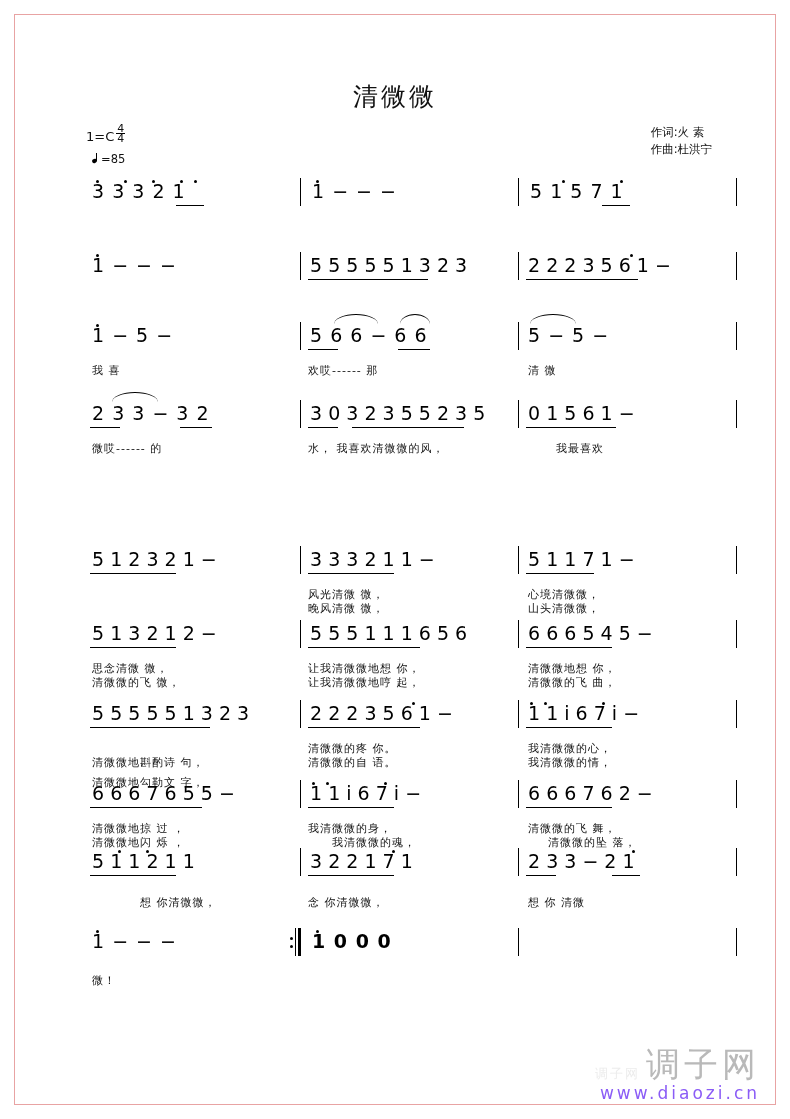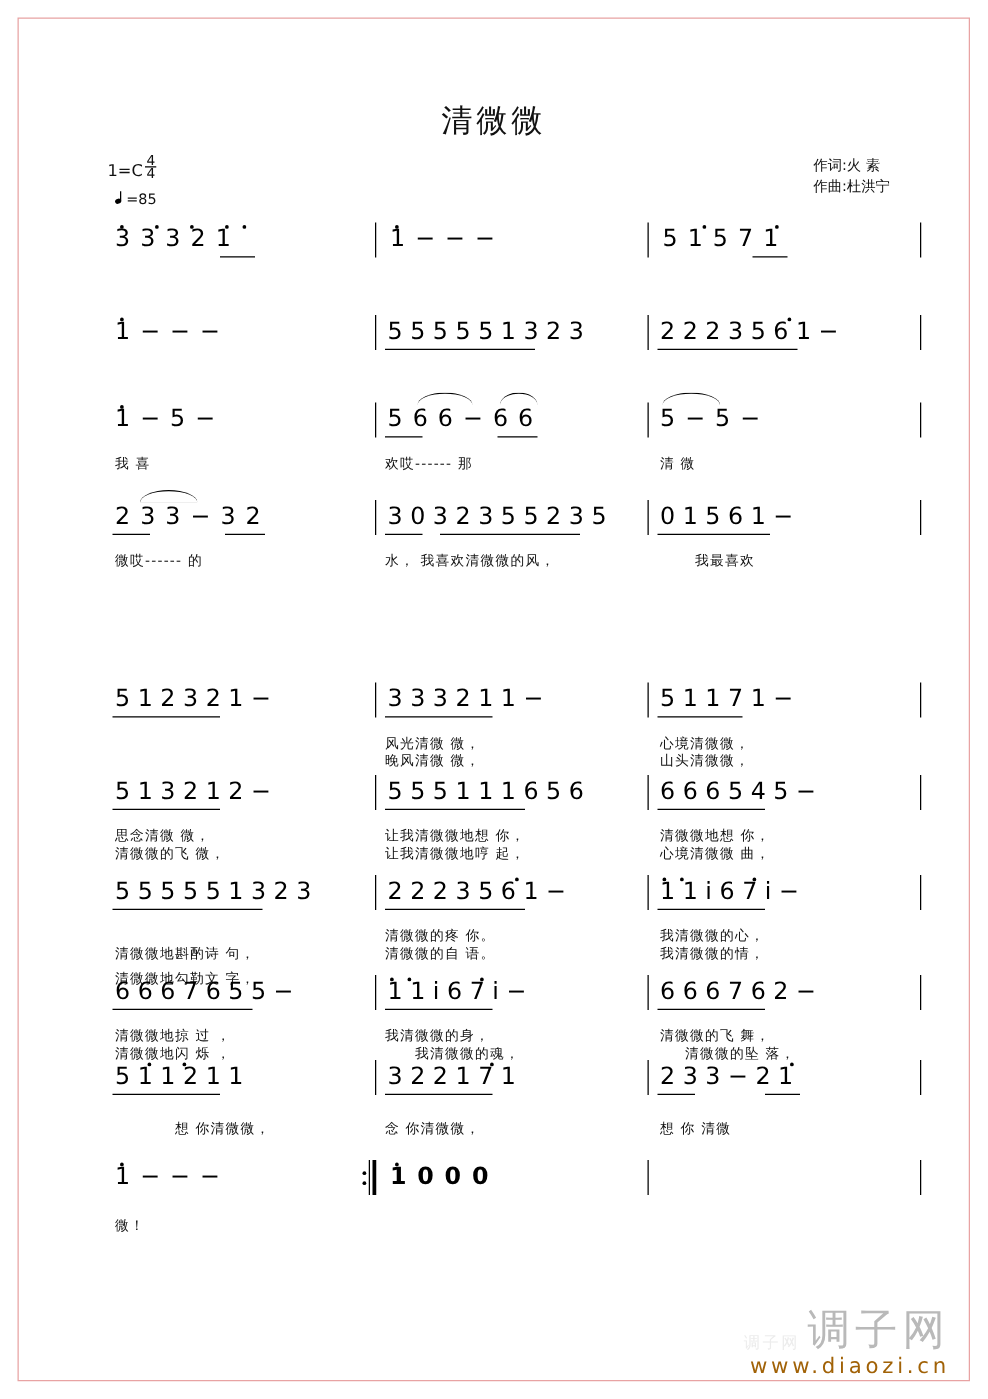--- a/index.html
+++ b/index.html
@@ -181,21 +181,21 @@
   }
   .watermark .wm-main {
     font-size: 34px;
     letter-spacing: 4px;
     color: #b9b9b9;
     line-height: 38px;
   }
   .watermark .wm-sub {
     font-size: 17px;
     letter-spacing: 3px;
-    color: #a16207;
+    color: #8b5cf6;
     line-height: 20px;
   }
   .wm-faint {
     position: absolute;
     right: 150px;
     bottom: 36px;
     font-size: 13px;
     color: #ececec;
     letter-spacing: 2px;
   }
@@ -326,21 +326,21 @@
     <div class="barline" style="left:300px;"></div>
     <div class="notes" style="left:310px; letter-spacing:0px;">5 5 5 1 1 1 6 5 6</div>
     <div class="underline1" style="left:308px; top:27px; width:112px;"></div>
     <div class="lyr" style="left:308px; top:42px;">让我清微微地想    你，</div>
     <div class="lyr" style="left:308px; top:56px;">让我清微微地哼    起，</div>
 
     <div class="barline" style="left:518px;"></div>
     <div class="notes" style="left:528px; letter-spacing:0px;">6 6 6 5 4 5 −</div>
     <div class="underline1" style="left:526px; top:27px; width:86px;"></div>
     <div class="lyr" style="left:528px; top:42px;">清微微地想        你，</div>
-    <div class="lyr" style="left:528px; top:56px;">心境清微微        曲，</div>
+    <div class="lyr" style="left:528px; top:56px;">清微微的飞        曲，</div>
     <div class="barline" style="left:736px;"></div>
   </div>
 
   <div class="row" style="top:700px;">
     <div class="notes" style="left:92px; letter-spacing:0px;">5 5 5 5 5 1 3 2 3</div>
     <div class="underline1" style="left:90px; top:27px; width:120px;"></div>
     <div class="lyr" style="left:92px; top:42px;margin-top:34px;">清微微地勾勒文  字，</div>
     <div class="lyr" style="left:92px; top:56px;">清微微地斟酌诗  句，</div>
 
     <div class="barline" style="left:300px;"></div>

